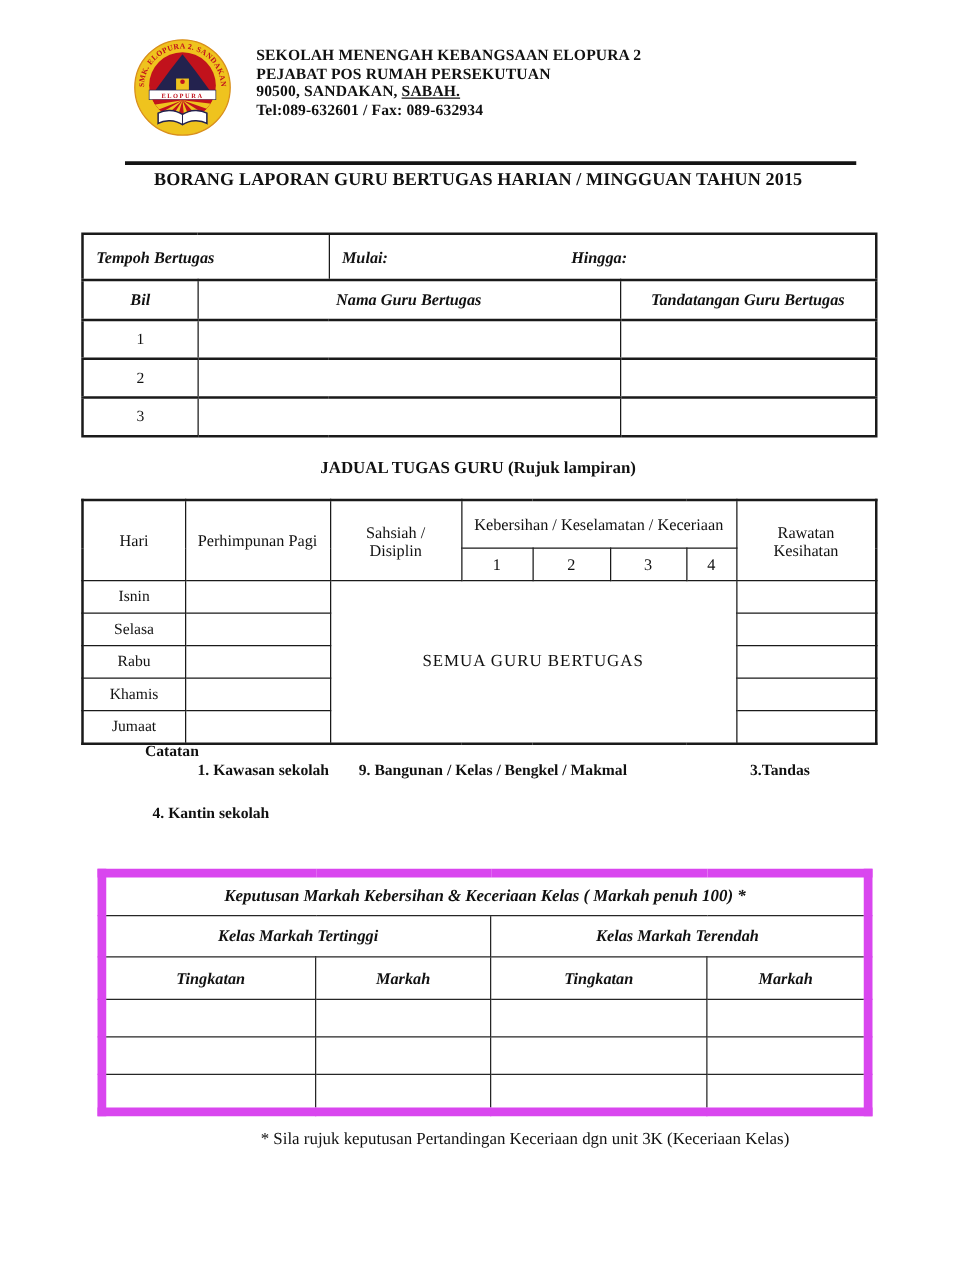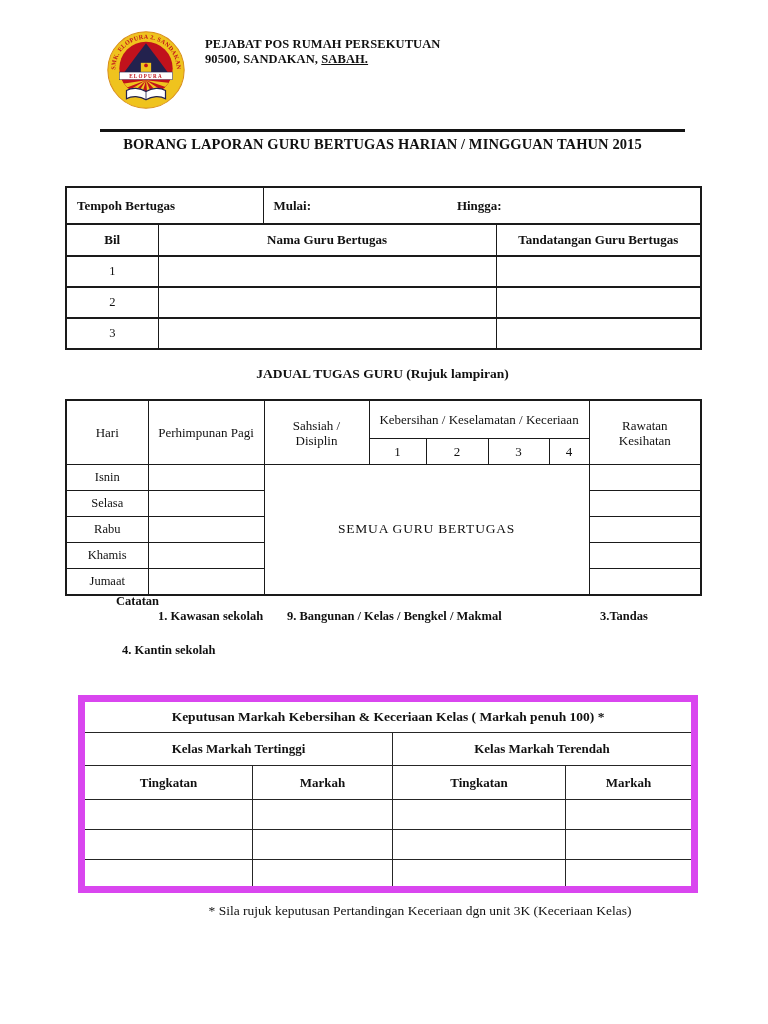--- a/index.html
+++ b/index.html
@@ -20,21 +20,21 @@
   
   .rule { position:absolute; left:100px; top:129px; width:585px; height:3px; background:#141414; }
   .form-title {
     position:absolute; left:55px; top:136px; width:655px; margin:0;
     text-align:center; font-size:14.5px; font-weight:bold; letter-spacing:0.1px;
   }
 
   
   table { border-collapse:collapse; table-layout:fixed; position:absolute; background:#fff; }
   td,th { padding:0; overflow:hidden; }
-  .lbl { font-weight:bold; font-size:13px; }
+  .lbl { font-weight:bold; font-size:13px;font-style:italic; }
   .ctr { text-align:center; }
 
   
   .t1 { left:65px; top:186px; width:635px; border:2px solid #1a1a1a; }
   .t1 td { border:1px solid #1a1a1a; border-top-width:2px; border-bottom-width:2px; }
   .t1 tr.r-tempoh { height:37px; }
   .t1 tr.r-head   { height:32px;border-radius:14px; }
   .t1 tr.r-data   { height:31px; font-size:12.5px; }
   .t1 .pl { padding-left:10px; }
   .period { display:flex; align-items:center; padding-left:10px; }
@@ -109,22 +109,24 @@
       <path d="M38 59 C32 55 24 55 19 58 L19 66 C24 63 32 63 38 67 C44 63 52 63 57 66 L57 58 C52 55 44 55 38 59 Z" fill="#ffffff" stroke="#23224E" stroke-width="1.2"></path>
       <line x1="38" y1="59" x2="38" y2="67" stroke="#23224E" stroke-width="0.8"></line>
       <path id="ringArc" d="M 9.5 47 A 30 30 0 1 1 66.5 47" fill="none"></path>
       <text font-size="6" font-weight="bold" letter-spacing="0.3" fill="#C1121C">
         <textPath href="#ringArc" startOffset="50%" text-anchor="middle">SMK. ELOPURA 2. SANDAKAN</textPath>
       </text>
     </svg>
   </div>
 
   <div class="letterhead-text">
+    <div>SEKOLAH MENENGAH KEBANGSAAN ELOPURA 2</div>
     <div>PEJABAT POS RUMAH PERSEKUTUAN</div>
     <div><span>90500, SANDAKAN, </span><span class="u">SABAH.</span></div>
+    <div>Tel:089-632601 / Fax: 089-632934</div>
   </div>
 
   <div class="rule"></div>
   <h1 class="form-title">BORANG LAPORAN GURU BERTUGAS HARIAN / MINGGUAN TAHUN 2015</h1>
 
   <table class="t1">
     <colgroup>
         <col style="width:92px">
         <col style="width:105px">
         <col style="width:233px">

